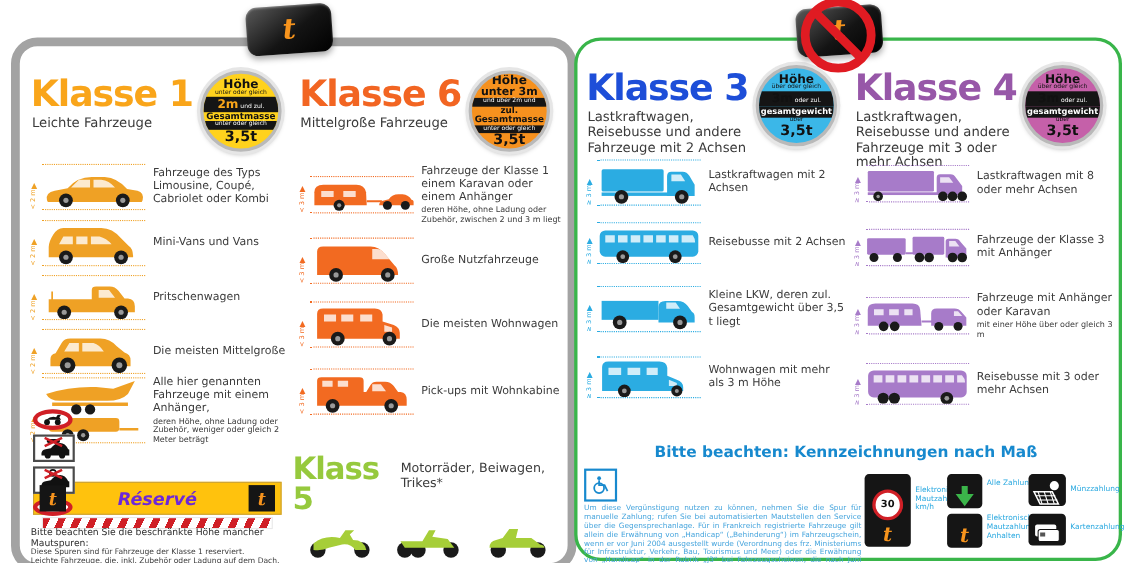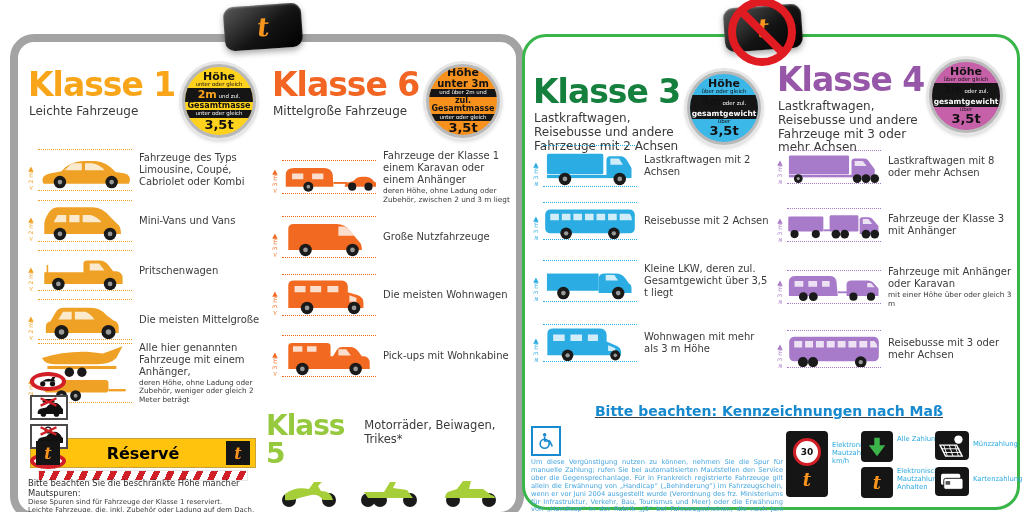--- a/index.html
+++ b/index.html
@@ -22,21 +22,21 @@
            border-radius:50%;z-index:6;}
   .no-sign::after{content:"";position:absolute;left:-4px;top:22px;width:60px;height:8px;
            background:#E01B22;border-radius:3px;transform:rotate(45deg);}
 
   
   .col{position:absolute;top:0;}
   .col-head{position:relative;height:100px;}
   .col-title{margin:0;padding:26px 0 0 2px;font-size:33px;font-weight:bold;letter-spacing:-1px;line-height:1;}
   .col-sub{padding:4px 0 0 3px;font-size:12px;line-height:1.15;color:#3a3a3a;max-width:162px;}
   .c1 .col-title{color:#F9A51A;} .c2 .col-title{color:#F26522;}
-  .c3 .col-title{color:#15803d;margin-top:12px;} .c4 .col-title{color:#9757A8;}
+  .c3 .col-title{color:#1d4ed8;} .c4 .col-title{color:#9757A8;}
   .c1{--col:#EFA125;} .c2{--col:#F26A21;} .c3{--col:#2BACE2;} .c4{--col:#A77BC9;}
 
   
   .badge{position:absolute;top:22px;right:10px;width:68px;height:68px;border-radius:50%;
          border:3px solid #b9b9b9;box-shadow:0 0 0 3px #e6e6e6,0 2px 5px rgba(0,0,0,.35);
          display:flex;flex-direction:column;align-items:center;justify-content:center;
          overflow:hidden;text-align:center;z-index:2;}
   .c1 .badge{background:#FFD21D;} .c2 .badge{background:#F6911E;}
   .c3 .badge{background:#3BB7E8;} .c4 .badge{background:#C560A9;}
   .bl{width:100%;line-height:1.05;}
@@ -77,39 +77,39 @@
   .reserved{position:absolute;left:12px;top:362px;width:226px;}
   .res-signs{display:flex;justify-content:center;gap:4px;align-items:flex-start;height:32px;flex-direction:column;}
   .sg{background:#fff;display:flex;align-items:center;justify-content:center;}
   .sg.round{width:28px;height:28px;border-radius:50%;border:4px solid #D01F26;}
   .sg.square{width:34px;height:30px;border:2px solid #4a4a4a;}
   .sg .h20{font-size:7px;font-weight:bold;color:#111;}
   .res-banner{margin-top:2px;height:28px;background:#FFC20D;border:1px solid #caa23a;
               display:flex;align-items:center;justify-content:space-between;padding:0 5px;}
   .tchip{width:24px;height:24px;background:#151515;display:flex;align-items:center;justify-content:center;}
   .tchip .tlogo{font-size:16px;}
-  .res-word{font-size:16px;font-weight:bold;color:#000000;}
+  .res-word{font-size:16px;font-weight:bold;font-style:italic;color:#6d28d9;}
   .res-hatch{margin:2px 8px 0;height:9px;border:1px solid #e8e8e8;
              background:repeating-linear-gradient(115deg,#D01F26 0 6px,#fff 6px 13px);}
   .lfoot{position:absolute;left:10px;top:436px;width:236px;}
   .lfoot .f1{font-size:8.4px;font-weight:500;color:#2d2d2d;line-height:1.2;}
   .lfoot .f2{font-size:6.9px;line-height:1.2;}
 
   
-  .notice{position:absolute;left:2px;top:366px;width:484px;text-decoration:underline;}
+  .notice{position:absolute;left:2px;top:366px;width:484px;}
   .notice-title{text-align:center;font-size:14px;font-weight:bold;color:#1789CE;margin:0;}
   .hrow{position:absolute;left:4px;top:23px;width:254px;display:flex;gap:7px;}
   .wheel-box{width:26px;height:26px;border:2px solid #1789CE;display:flex;align-items:center;justify-content:center;flex:none;}
   .hbold{font-size:9px;font-weight:bold;color:#1789CE;line-height:1.25;}
   .npara{position:absolute;left:4px;top:56px;width:252px;font-size:6.7px;line-height:1.18;
          color:#47A5DD;text-align:justify;}
 
   
   .panel{position:absolute;background:#151515;border-radius:4px;display:flex;flex-direction:column;
-         align-items:center;justify-content:center;gap:3px;}
+         align-items:center;justify-content:flex-end;gap:3px;}
   .paylab{position:absolute;font-size:6.8px;line-height:1.2;color:#2BA9E0;}
   .spd{width:22px;height:22px;border-radius:50%;background:#fff;border:3px solid #D01F26;
        display:flex;align-items:center;justify-content:center;font-size:9px;font-weight:bold;color:#111;}
   .panel .tlogo{font-size:18px;}
   .p1{left:259px;top:28px;width:42px;height:66px;}
   .l1{left:305px;top:38px;width:62px;}
   .p2{left:334px;top:28px;width:32px;height:31px;}
   .l2{left:370px;top:32px;width:72px;}
   .p3{left:334px;top:64px;width:32px;height:31px;}
   .l3{left:370px;top:64px;width:76px;}

